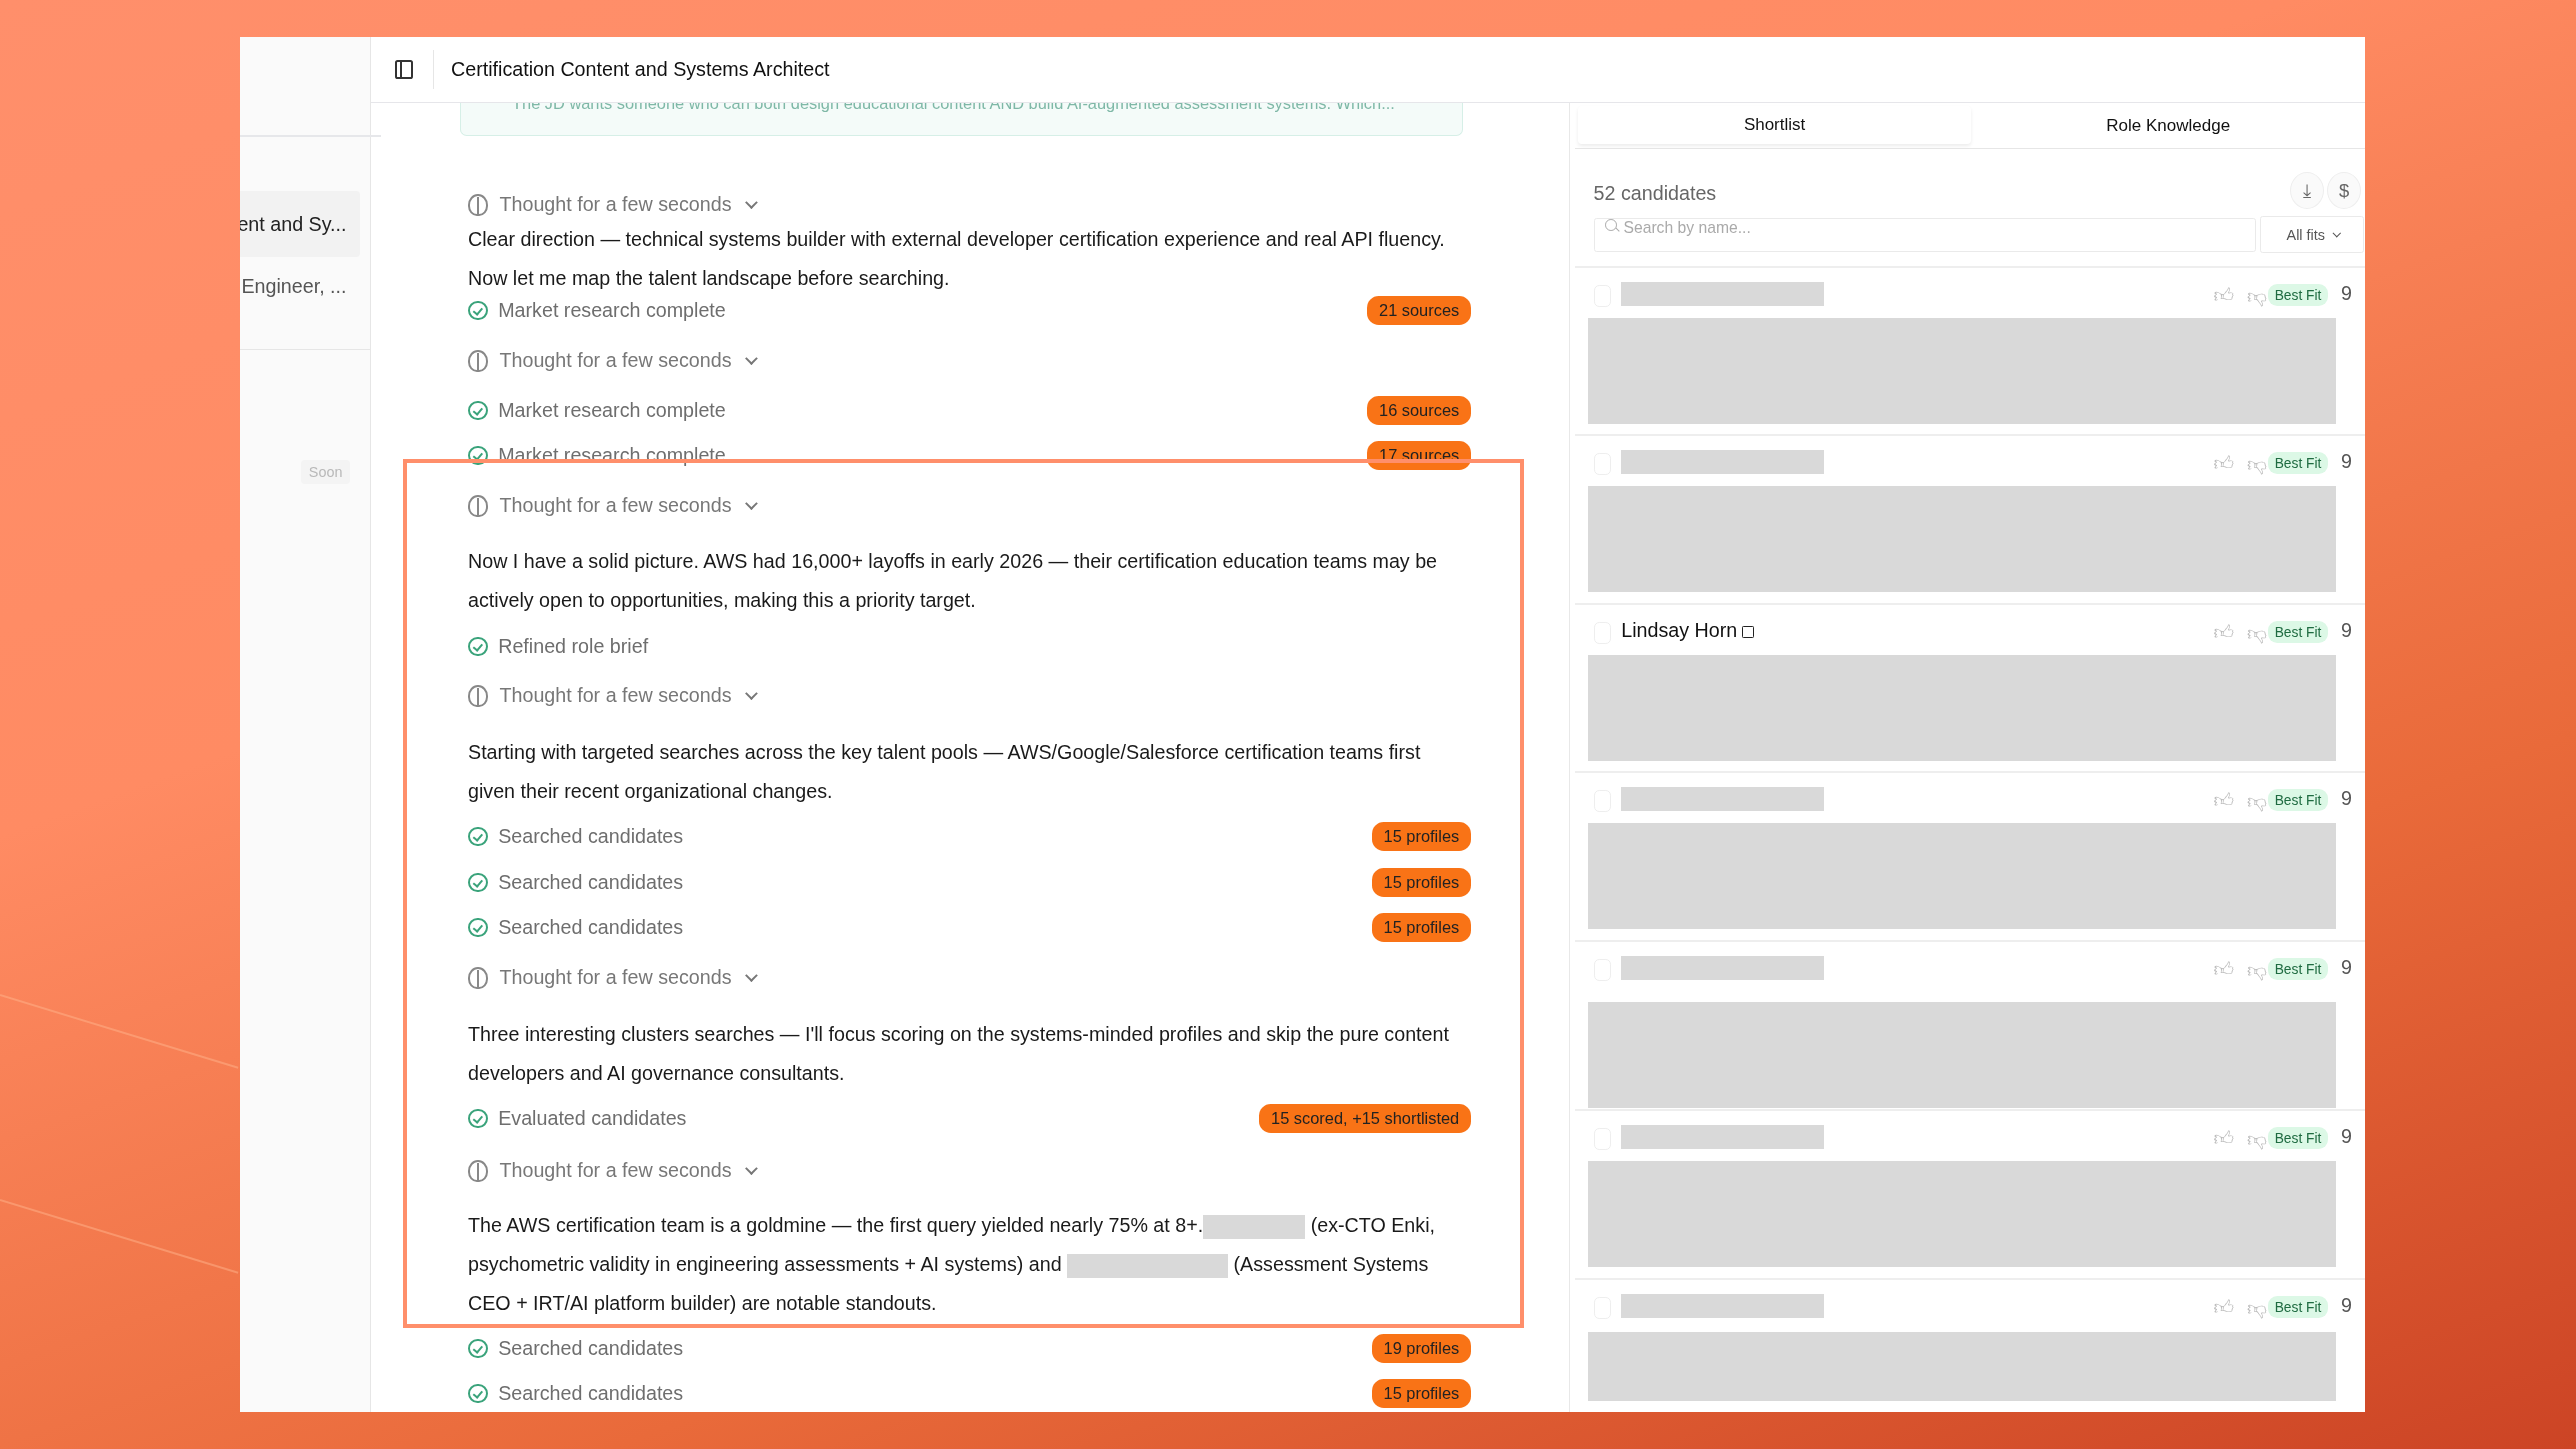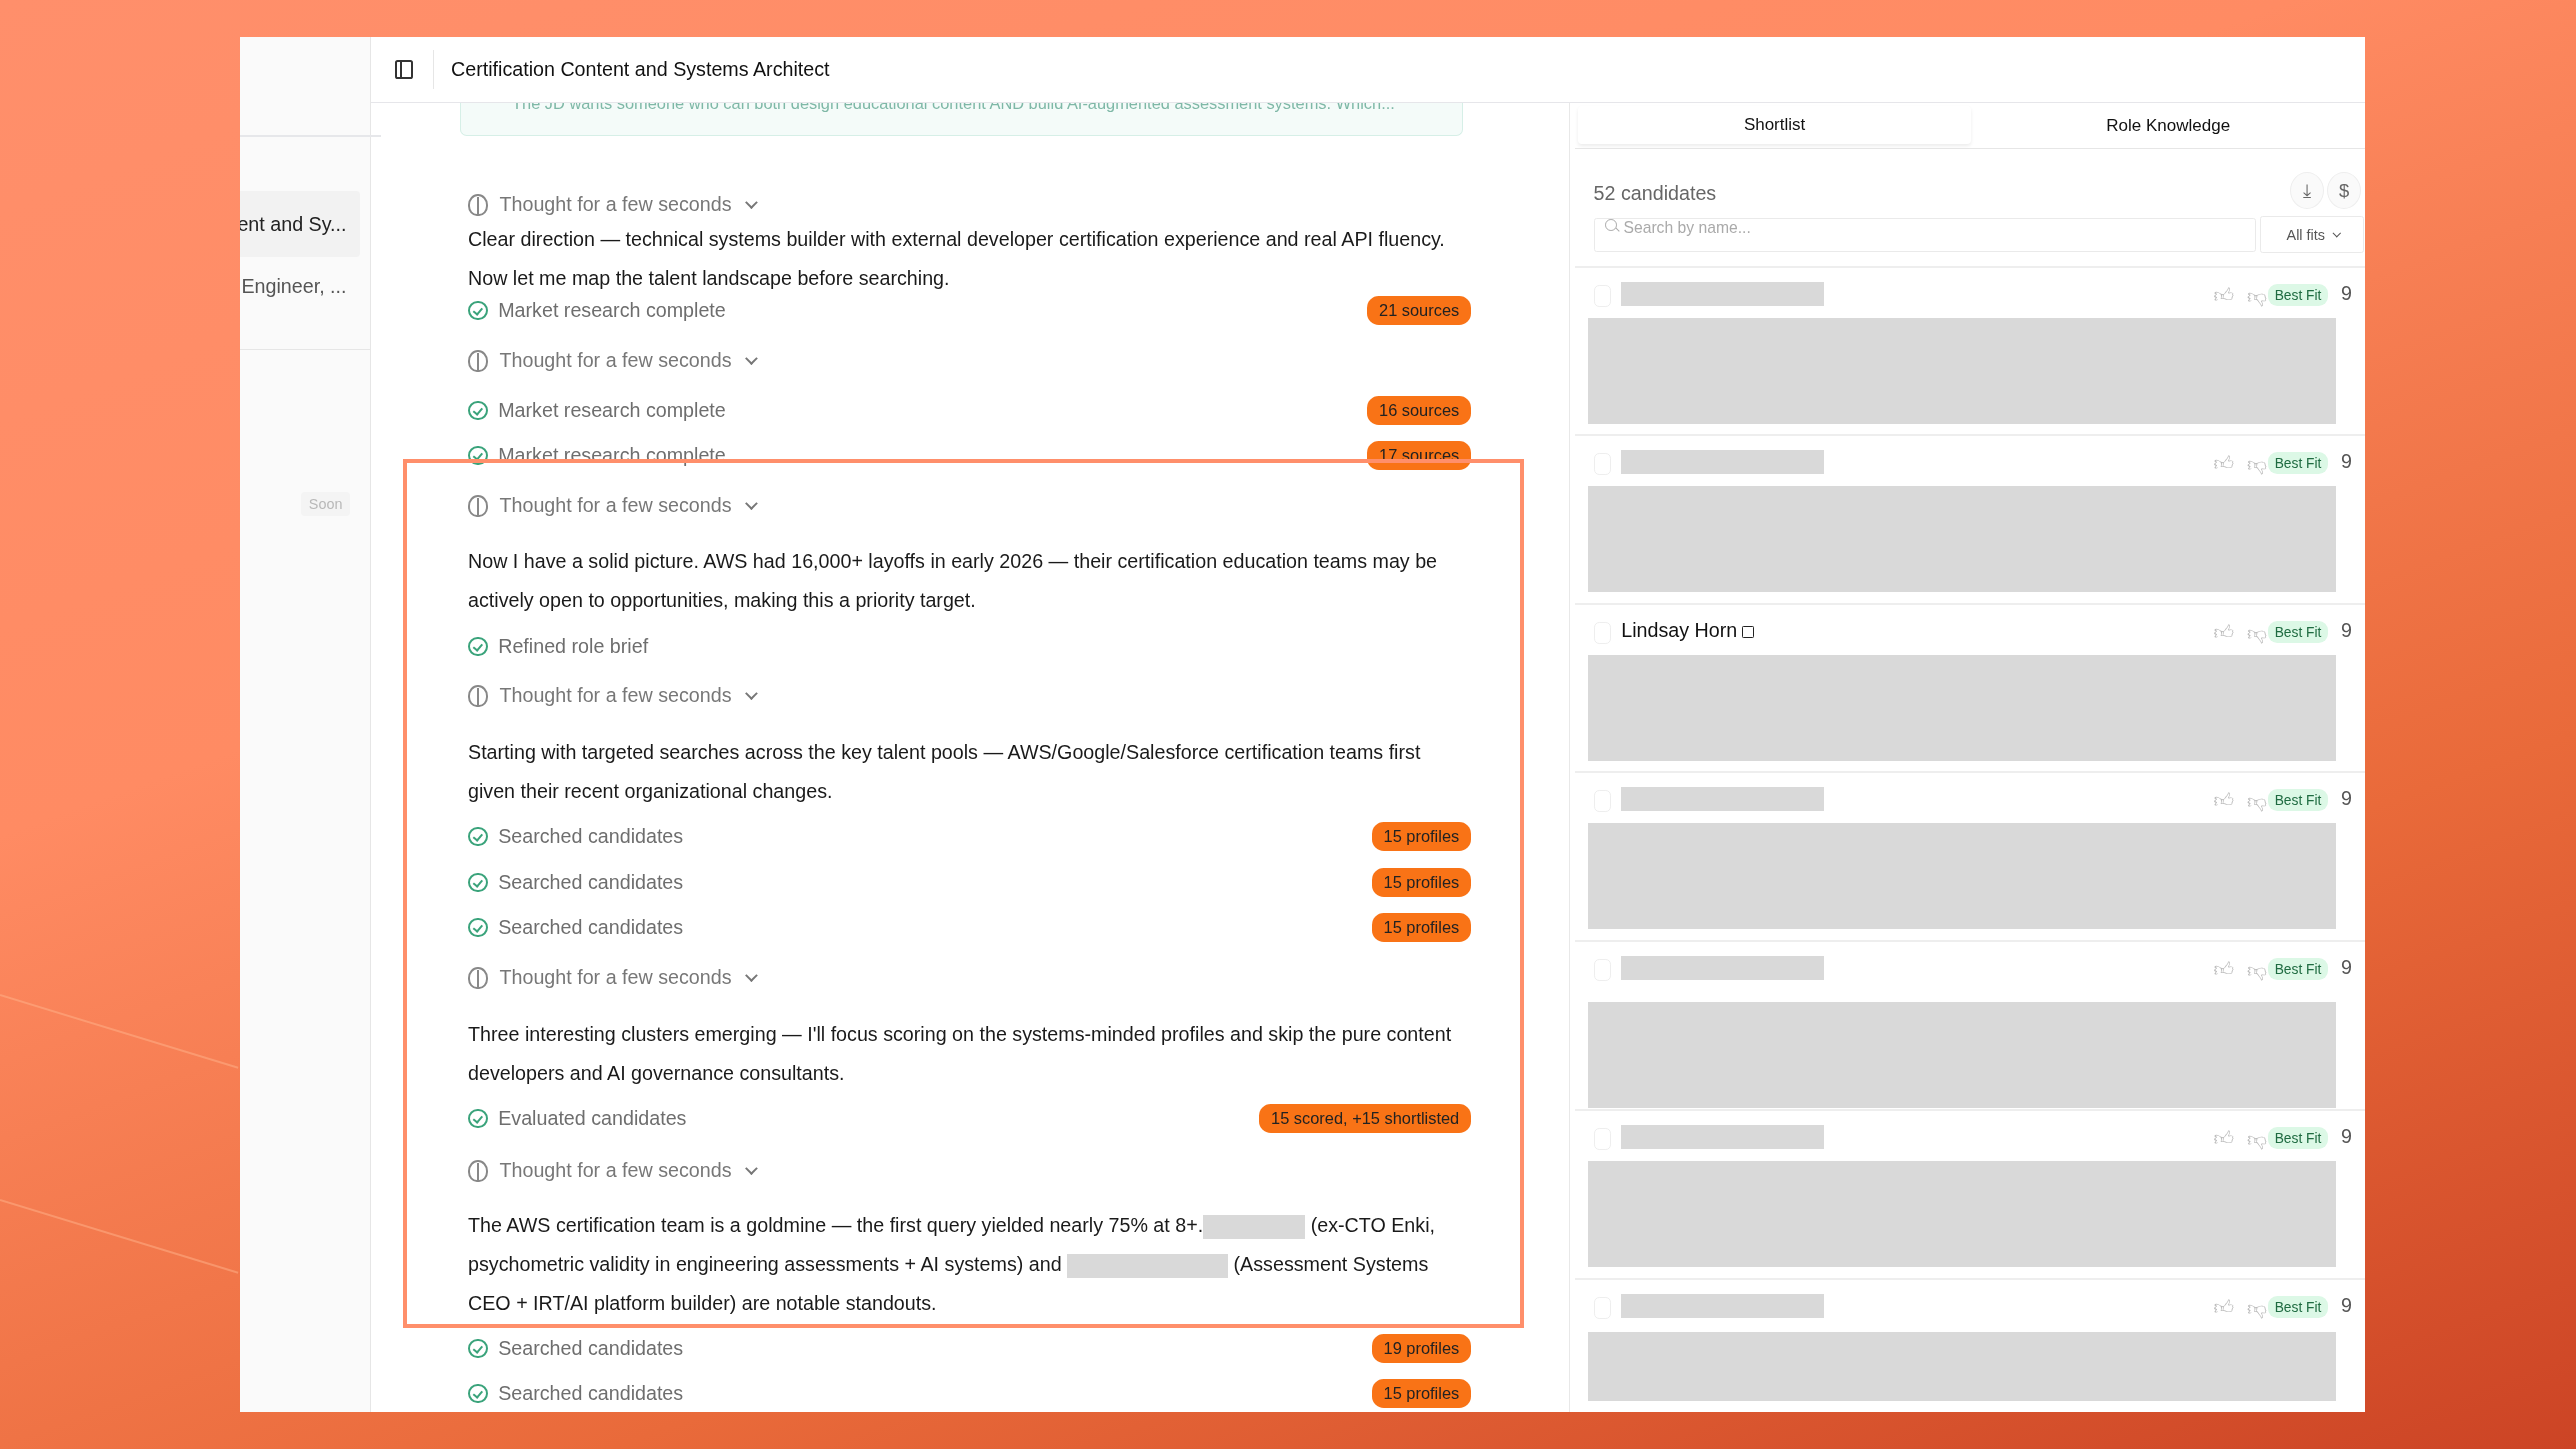--- a/index.html
+++ b/index.html
@@ -23,21 +23,21 @@
   .sidebar .item {
     position: absolute; left: 0; right: 10.5px; height: 66px;
     font-size: 19.7px; color: #222; white-space: nowrap; overflow: hidden;
     display: flex; align-items: center; justify-content: flex-end; padding-right: 13px;
   }
   .sidebar .item.active { background: #f2f2f2; top: 154px; border-radius: 0 3.9px 3.9px 0; }
   .sidebar .item.second { top: 216px; color: #555; }
   .sidebar .mid-sep { position: absolute; left: 0; right: 0; top: 312px; height: 1.3px; background: #e6e6e6; }
   .sidebar .soon {
     position: absolute; right: 19.7px; top: 423px; font-size: 14.4px; color: #b8b8b8;
-    background: #f4f4f4; border-radius: 3.9px; padding: 3.9px 7.9px; margin-top: 32px;
+    background: #f4f4f4; border-radius: 3.9px; padding: 3.9px 7.9px;
   }
   
   .main { flex: 1; display: flex; flex-direction: column; min-width: 0; }
   .topbar {
     height: 66px; border-bottom: 1.3px solid #e6e6ea; display: flex; align-items: center;
     padding-left: 23.6px; flex: none; background: #fff; position: relative; z-index: 2;
   }
   .panel-toggle { width: 18.4px; height: 19.7px; border: 2px solid #333; border-radius: 2.6px; position: relative; margin-right: 19.7px; }
   .panel-toggle::after { content: ""; position: absolute; left: 3.9px; top: 0; bottom: 0; width: 2px; background: #333; }
   .topbar .vsep { width: 1.3px; height: 39px; background: #e6e6e6; margin-right: 17px; }
@@ -176,21 +176,21 @@
           <div class="row step" style="top:808px;">
             <span class="check"></span>
             <span>Searched candidates</span>
             <span class="pill">15 profiles</span>
           </div>
           <div class="row thought" style="top:858px;">
             <span class="brain"></span>
             <span>Thought for a few seconds</span>
             <span class="chev"></span>
           </div>
-          <div class="para" style="top:912px;width:1003px;">Three interesting clusters emerging — I'll focus scoring on the systems-minded profiles and skip the pure content developers and AI governance consultants.</div>
+          <div class="para" style="top:912px;width:1003px;">Three interesting clusters searches — I'll focus scoring on the systems-minded profiles and skip the pure content developers and AI governance consultants.</div>
           <div class="row step" style="top:999px;">
             <span class="check"></span>
             <span>Evaluated candidates</span>
             <span class="pill">15 scored, +15 shortlisted</span>
           </div>
           <div class="row thought" style="top:1051px;">
             <span class="brain"></span>
             <span>Thought for a few seconds</span>
             <span class="chev"></span>
           </div>

